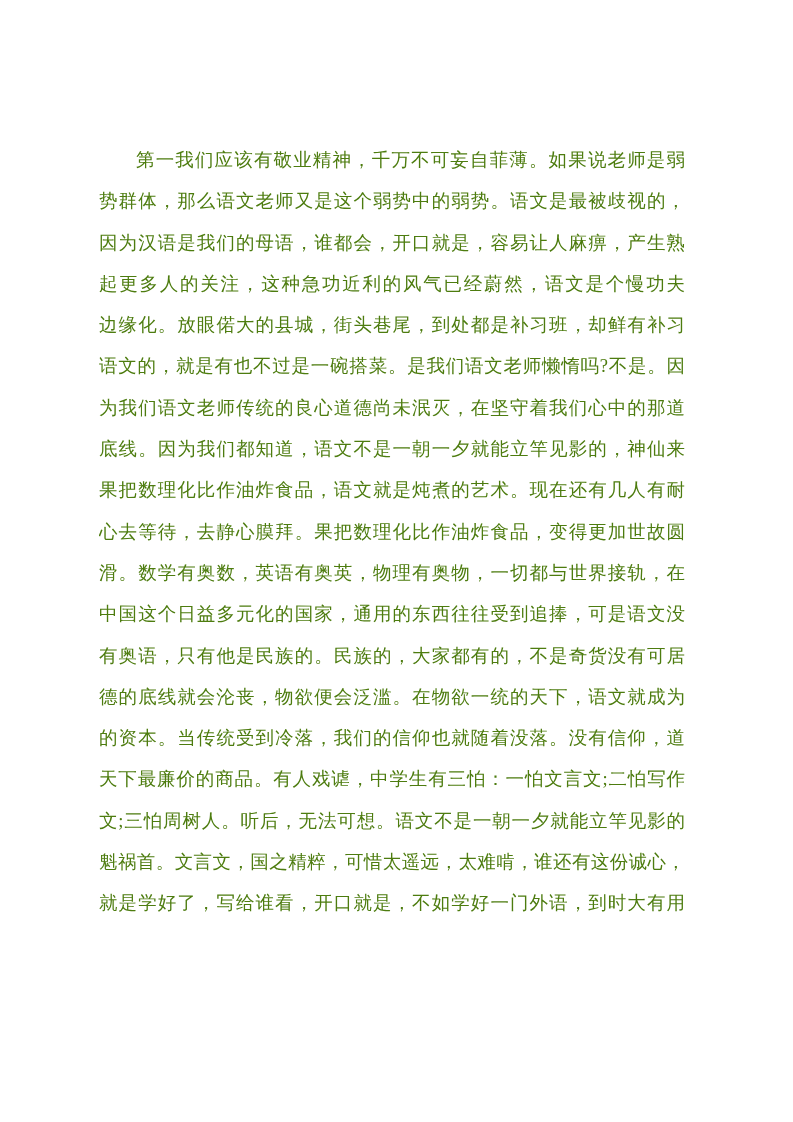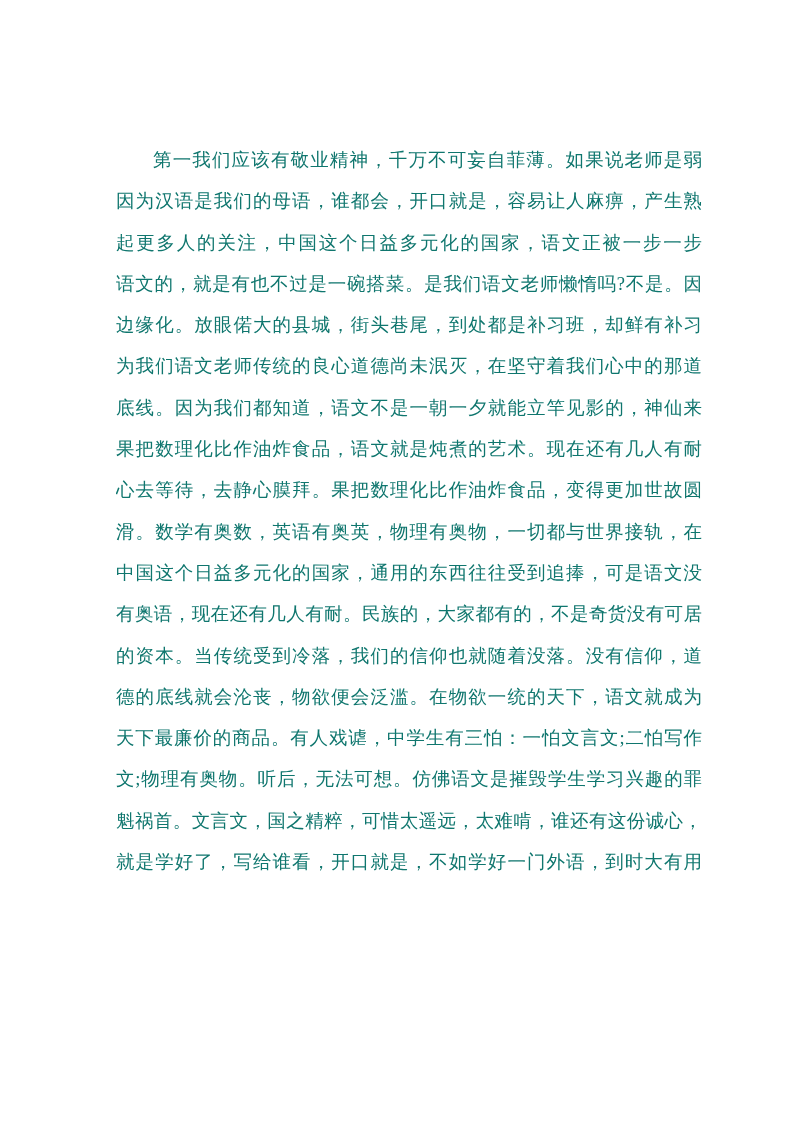--- a/index.html
+++ b/index.html
@@ -9,26 +9,26 @@
   }
   .page {
     position: relative;
     width: 793px;
     height: 1122px;
     background: #ffffff;
     overflow: hidden;
   }
   .text-block {
     position: absolute;
-    left: 116px;
+    left: 99px;
     top: 140px;
     width: 586px;
     font-family: "Liberation Serif", "DejaVu Serif", serif;
     font-size: 18.5px;
-    color: #0f766e;
+    color: #4d7c0f;
     font-weight: 400;
   }
   .text-line {
     height: 41.3px;
     line-height: 41.3px;
     text-align: justify;
     text-align-last: justify;
     text-justify: inter-character;
     overflow: hidden;
     white-space: normal;
@@ -36,31 +36,32 @@
   .text-line.first-line {
     text-indent: 2em;
   }
 </style>
 </head>
 <body>
 
 <div class="page">
   <div class="text-block" id="paragraph-block">
       <div class="text-line first-line">第一我们应该有敬业精神，千万不可妄自菲薄。如果说老师是弱</div>
+      <div class="text-line">势群体，那么语文老师又是这个弱势中的弱势。语文是最被歧视的，</div>
       <div class="text-line">因为汉语是我们的母语，谁都会，开口就是，容易让人麻痹，产生熟</div>
-      <div class="text-line">起更多人的关注，中国这个日益多元化的国家，语文正被一步一步</div>
+      <div class="text-line">起更多人的关注，这种急功近利的风气已经蔚然，语文是个慢功夫</div>
+      <div class="text-line">边缘化。放眼偌大的县城，街头巷尾，到处都是补习班，却鲜有补习</div>
       <div class="text-line">语文的，就是有也不过是一碗搭菜。是我们语文老师懒惰吗?不是。因</div>
-      <div class="text-line">边缘化。放眼偌大的县城，街头巷尾，到处都是补习班，却鲜有补习</div>
       <div class="text-line">为我们语文老师传统的良心道德尚未泯灭，在坚守着我们心中的那道</div>
       <div class="text-line">底线。因为我们都知道，语文不是一朝一夕就能立竿见影的，神仙来</div>
       <div class="text-line">果把数理化比作油炸食品，语文就是炖煮的艺术。现在还有几人有耐</div>
       <div class="text-line">心去等待，去静心膜拜。果把数理化比作油炸食品，变得更加世故圆</div>
       <div class="text-line">滑。数学有奥数，英语有奥英，物理有奥物，一切都与世界接轨，在</div>
       <div class="text-line">中国这个日益多元化的国家，通用的东西往往受到追捧，可是语文没</div>
-      <div class="text-line">有奥语，现在还有几人有耐。民族的，大家都有的，不是奇货没有可居</div>
+      <div class="text-line">有奥语，只有他是民族的。民族的，大家都有的，不是奇货没有可居</div>
+      <div class="text-line">德的底线就会沦丧，物欲便会泛滥。在物欲一统的天下，语文就成为</div>
       <div class="text-line">的资本。当传统受到冷落，我们的信仰也就随着没落。没有信仰，道</div>
-      <div class="text-line">德的底线就会沦丧，物欲便会泛滥。在物欲一统的天下，语文就成为</div>
       <div class="text-line">天下最廉价的商品。有人戏谑，中学生有三怕：一怕文言文;二怕写作</div>
-      <div class="text-line">文;物理有奥物。听后，无法可想。仿佛语文是摧毁学生学习兴趣的罪</div>
+      <div class="text-line">文;三怕周树人。听后，无法可想。语文不是一朝一夕就能立竿见影的</div>
       <div class="text-line">魁祸首。文言文，国之精粹，可惜太遥远，太难啃，谁还有这份诚心，</div>
       <div class="text-line">就是学好了，写给谁看，开口就是，不如学好一门外语，到时大有用</div>
     </div>
 </div>
 
 </body></html>

